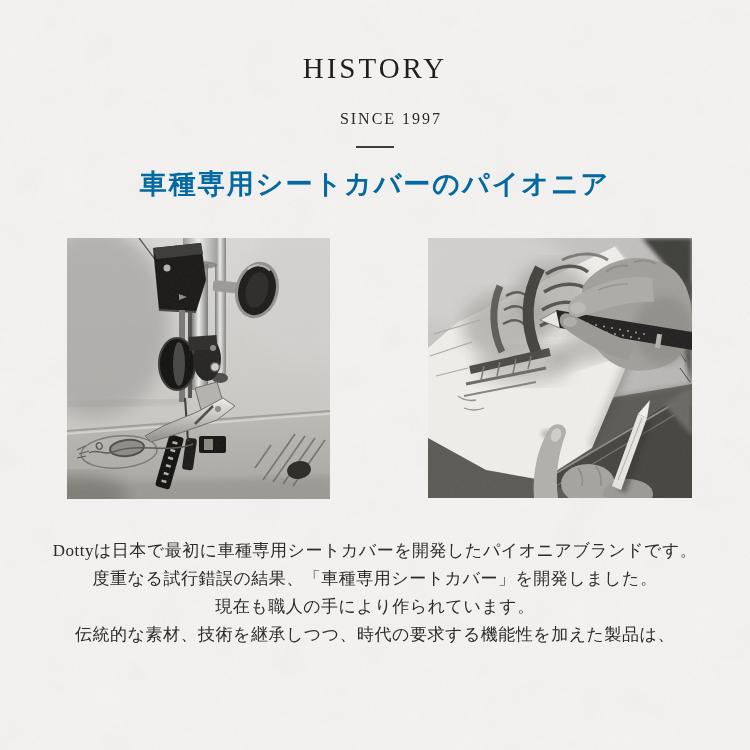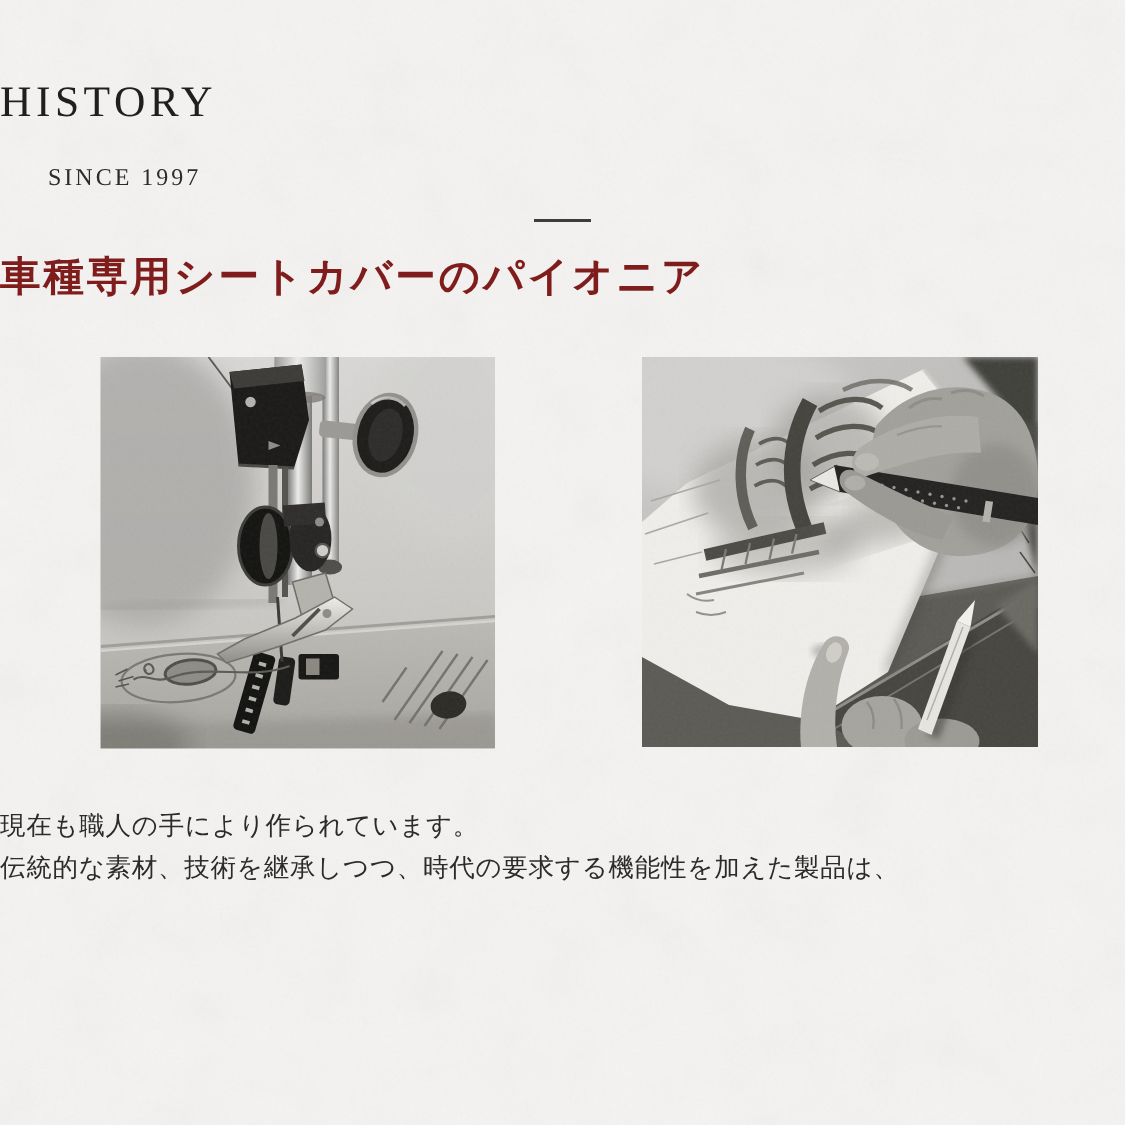--- a/index.html
+++ b/index.html
@@ -11,21 +11,21 @@
     color: #262626;
     position: relative;
   }
   .paper-grain {
     position: absolute; inset: 0; width: 750px; height: 750px;
     pointer-events: none; z-index: 0;
   }
   .history-section {
     position: relative; z-index: 1;
     width: 750px; height: 750px;
-    text-align: left;
+    text-align: center;
   }
   .history-title {
     margin: 0; padding-top: 52px;
     font-size: 29px; font-weight: 400;
     letter-spacing: 3px; line-height: 32px;
     color: #1f1f1f;
   }
   .history-subtitle {
     margin-top: 26px;
     font-size: 16px; letter-spacing: 2px; line-height: 18px;
@@ -34,21 +34,21 @@
   }
   .history-divider {
     width: 38px; height: 0;
     border: none; border-top: 2px solid #3d3d3b;
     margin: 18px auto 0 auto;
   }
   .history-heading {
     margin: 16px 0 0 0;
     font-size: 27px; font-weight: 700;
     letter-spacing: 2px; line-height: 40px;
-    color: #7f1d1d;
+    color: #0369a1;
   }
   .photo-row {
     margin-top: 34px;
     display: flex; justify-content: center; gap: 98px;
     position: relative; left: 4px;
   }
   .photo {
     display: block; overflow: hidden;
     background: #c6c5c1;
   }
@@ -325,17 +325,19 @@
         <path d="M184,248 L210,176 L219,180 L193,252 Z" fill="#e7e5df"></path>
         <polygon points="210,176 219,180 222,162" fill="#f2f1ed"></polygon>
         <line x1="190" y1="242" x2="214" y2="180" stroke="#8e8c86" stroke-width="1" opacity="0.6"></line>
 
         <rect width="264" height="260" filter="url(#skGrain)" opacity="0.06"></rect>
       </svg>
     </figure>
   </div>
 
   <div class="history-paragraph">
+    <div class="line">Dottyは日本で最初に車種専用シートカバーを開発したパイオニアブランドです。</div>
+    <div class="line">度重なる試行錯誤の結果、「車種専用シートカバー」を開発しました。</div>
     <div class="line">現在も職人の手により作られています。</div>
     <div class="line">伝統的な素材、技術を継承しつつ、時代の要求する機能性を加えた製品は、</div>
   </div>
 
 </section>
 
 </body></html>

